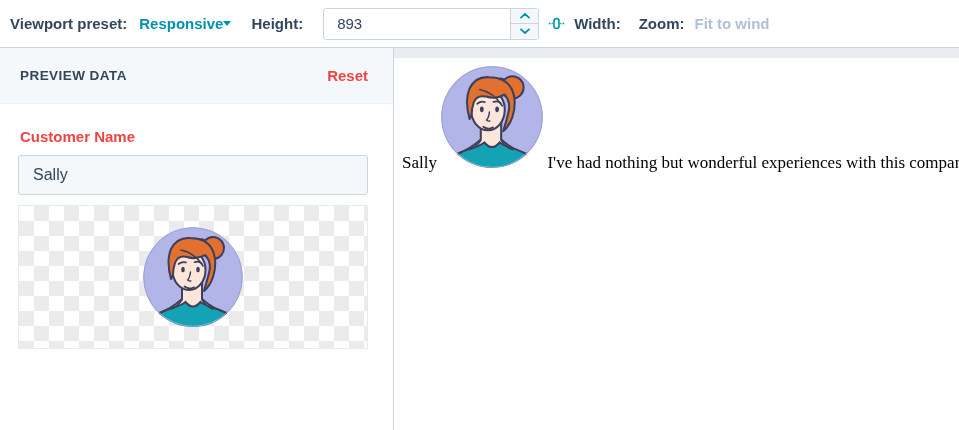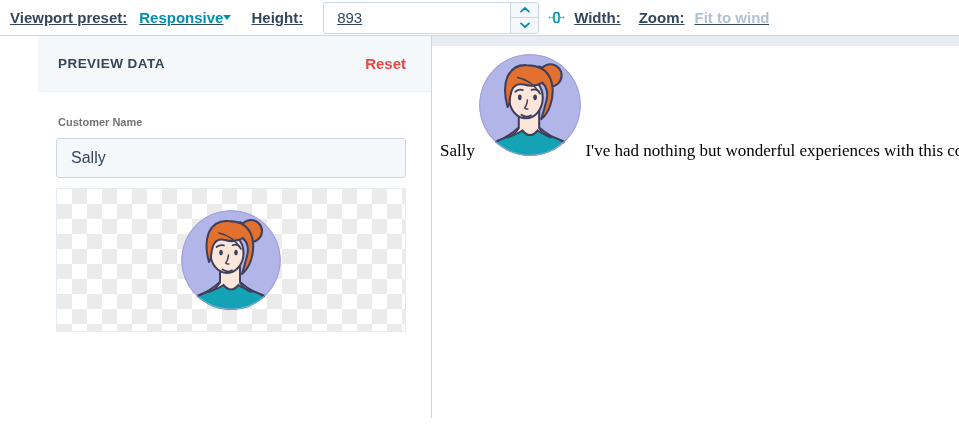--- a/index.html
+++ b/index.html
@@ -6,28 +6,27 @@
   html,body { width:959px; height:430px; overflow:hidden; }
   body {
     font-family:"Liberation Sans", sans-serif;
     color:#33475b;
     background:#ffffff;
     position:relative;
   }
 
   
   .toolbar {
-    height:36px;
+    height:48px;
     border-bottom:1px solid #cbd6e2;
     display:flex;
     align-items:center;
     padding-left:10px;
     white-space:nowrap;
     background:#fff;
-    text-decoration:underline;
   }
   .tb-label { font-size:15px; font-weight:700; color:#33475b; }
   .preset-select {
     display:inline-flex; align-items:center; 
     margin-left:12px; cursor:pointer;
     font-size:15px; font-weight:700; color:#0091ae;
   }
   .caret-down {
     width:0; height:0;
     border-left:4.5px solid transparent;
@@ -71,21 +70,21 @@
   .link-icon-wrap { margin-left:9px; display:inline-flex; align-items:center; }
   .zoom-label { margin-left:18px; }
   .zoom-value {
     margin-left:10px;
     font-size:15px; font-weight:700;
     color:#b0c1d4;
     overflow:hidden;
   }
 
   
-  .main { display:flex; height:382px;padding-left:38px; }
+  .main { display:flex; height:382px; }
 
   .sidebar {
     width:394px;
     border-right:1px solid #cbd6e2;
     background:#fff;
     flex:none;
   }
   .sidebar-header {
     height:56px;
     background:#f5f8fa;
@@ -94,21 +93,21 @@
     padding:0 25px 0 20px;
   }
   .sidebar-title {
     font-size:13.5px; font-weight:700; letter-spacing:.45px; color:#33475b;
   }
   .teal-link {
     color:#ef4444; font-weight:600; text-decoration:none; cursor:pointer;
     font-size:15px;
   }
   .sidebar-body { padding:24px 25px 0 18px; }
-  .field-label { font-size:11px; font-weight:700; color:#737373; margin-left:2px; }
+  .field-label { font-size:15px; font-weight:700; color:#ef4444; margin-left:2px; }
   .text-input {
     margin-top:10px;
     width:350px; height:40px;
     background:#f5f8fa;
     border:1px solid #cbd6e2;
     border-radius:3px;
     padding-left:14px;
     font-size:16px;
     font-family:"Liberation Sans", sans-serif;
     color:#33475b;

